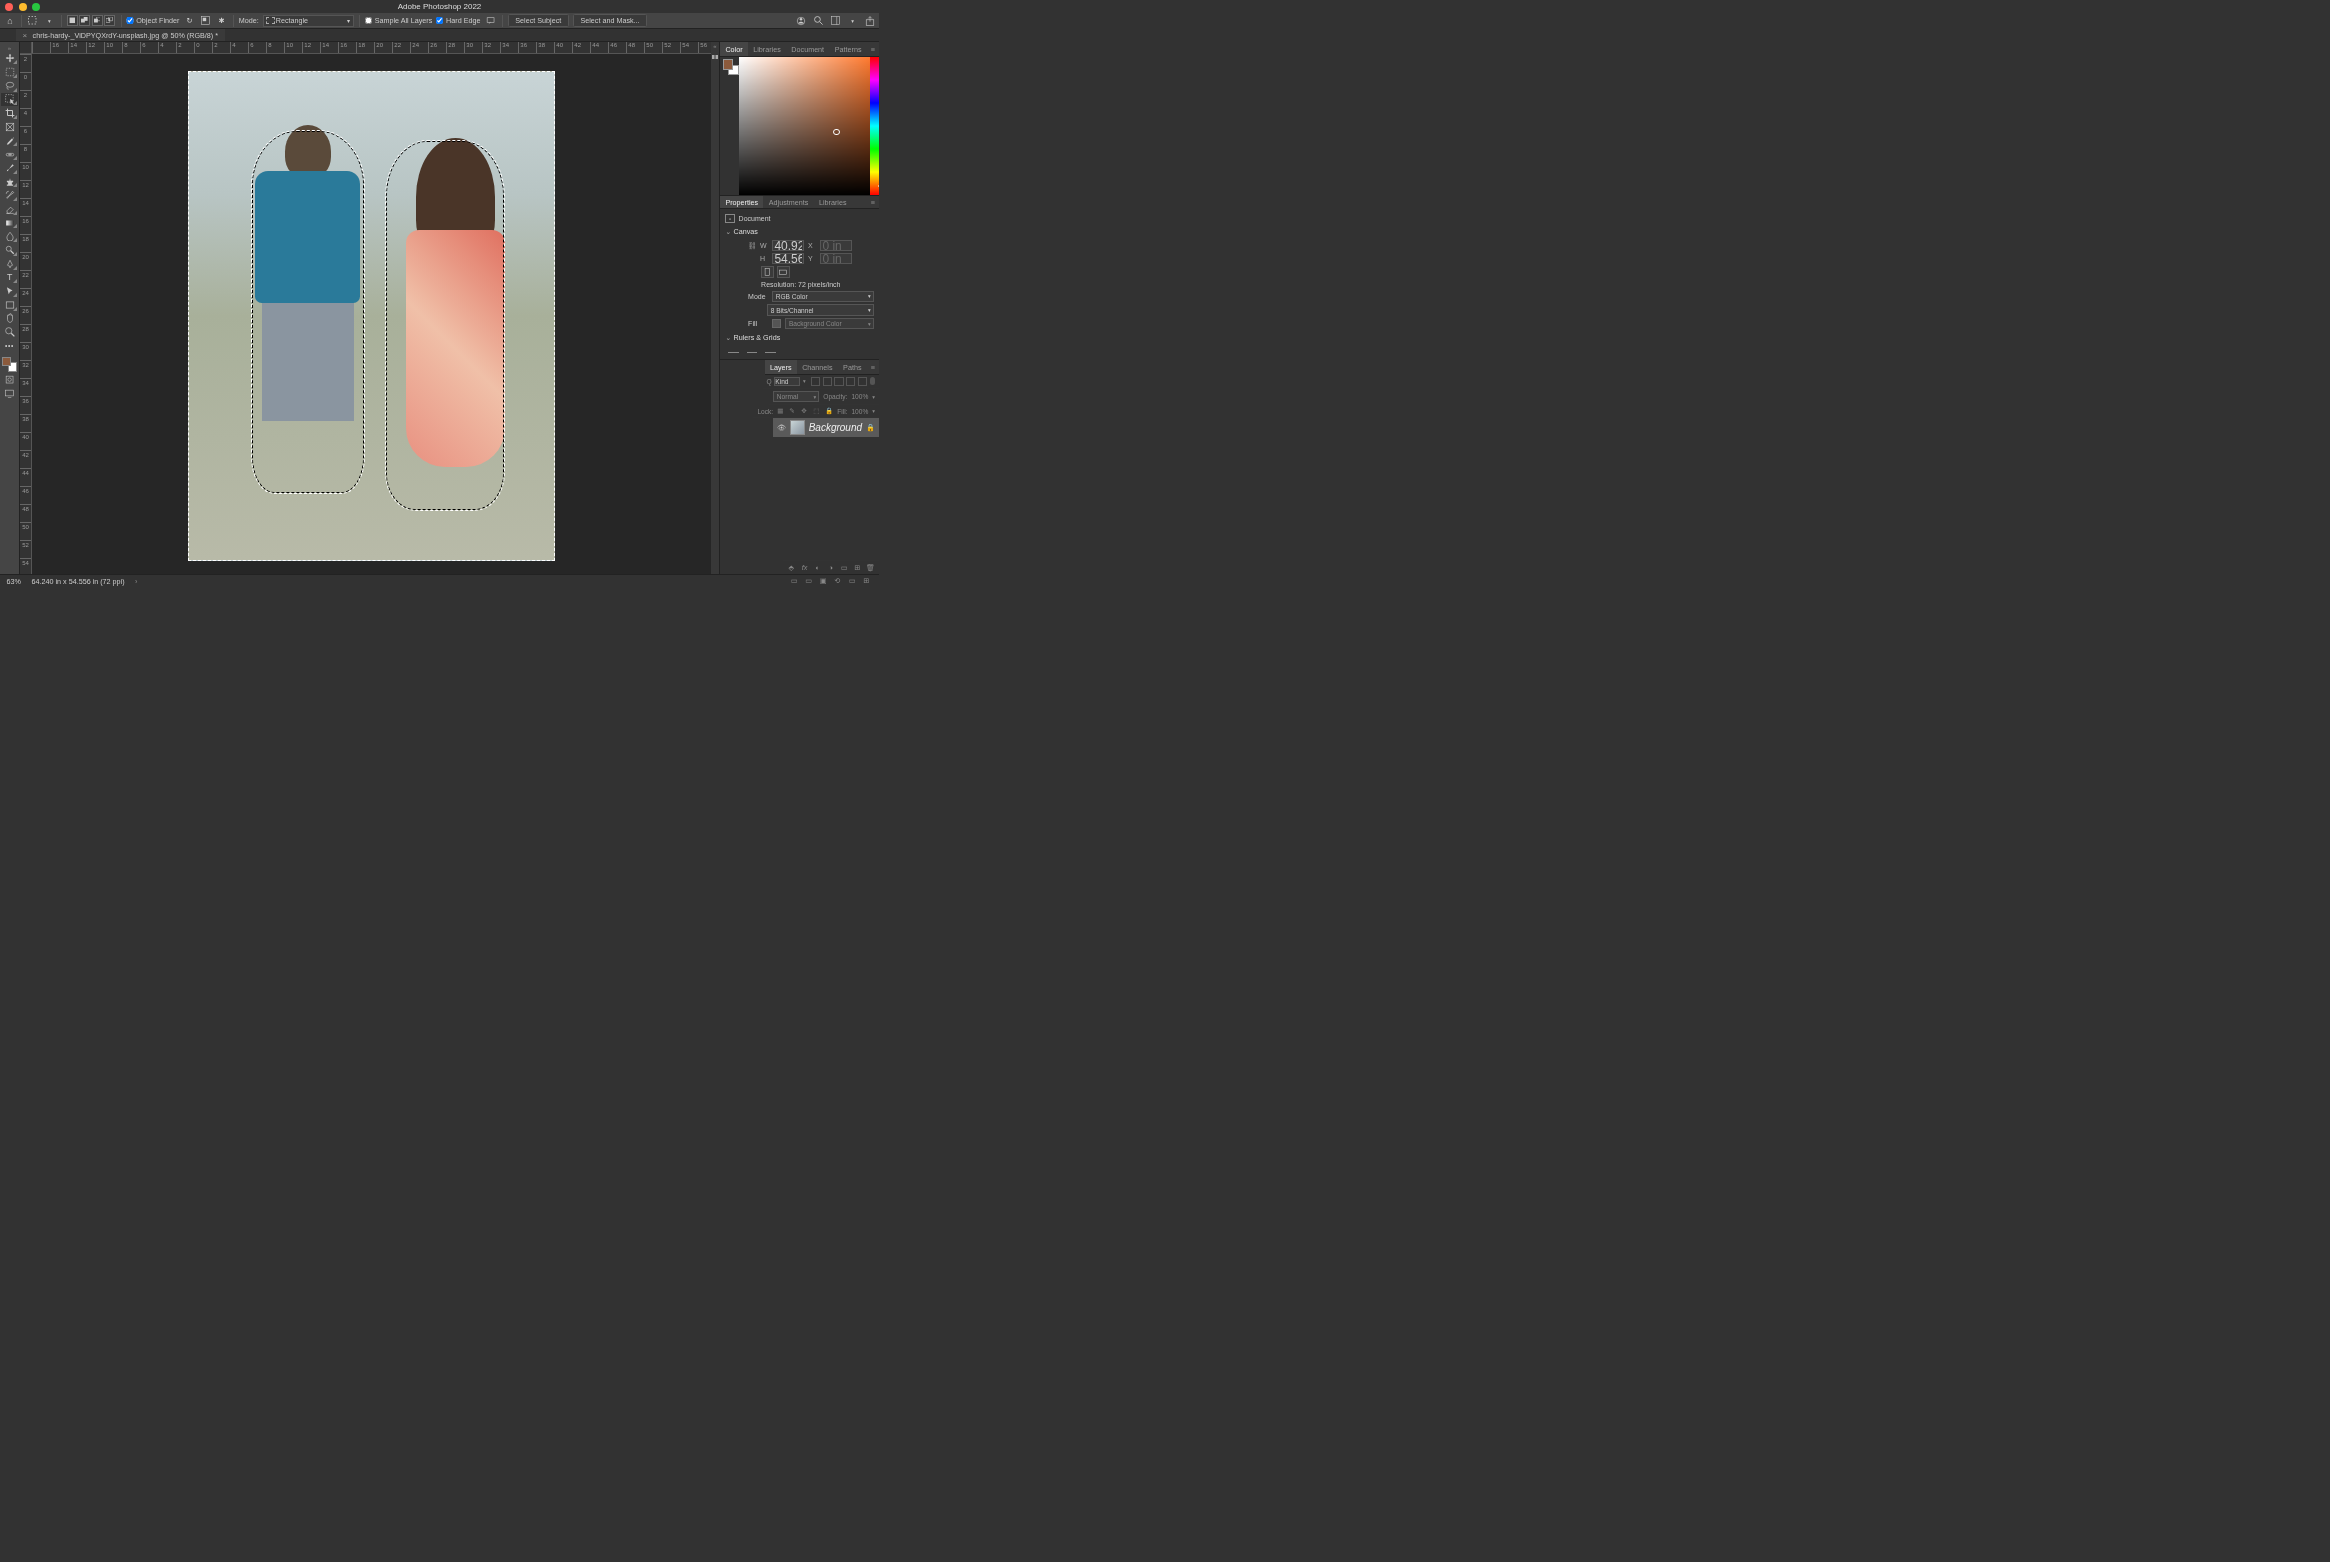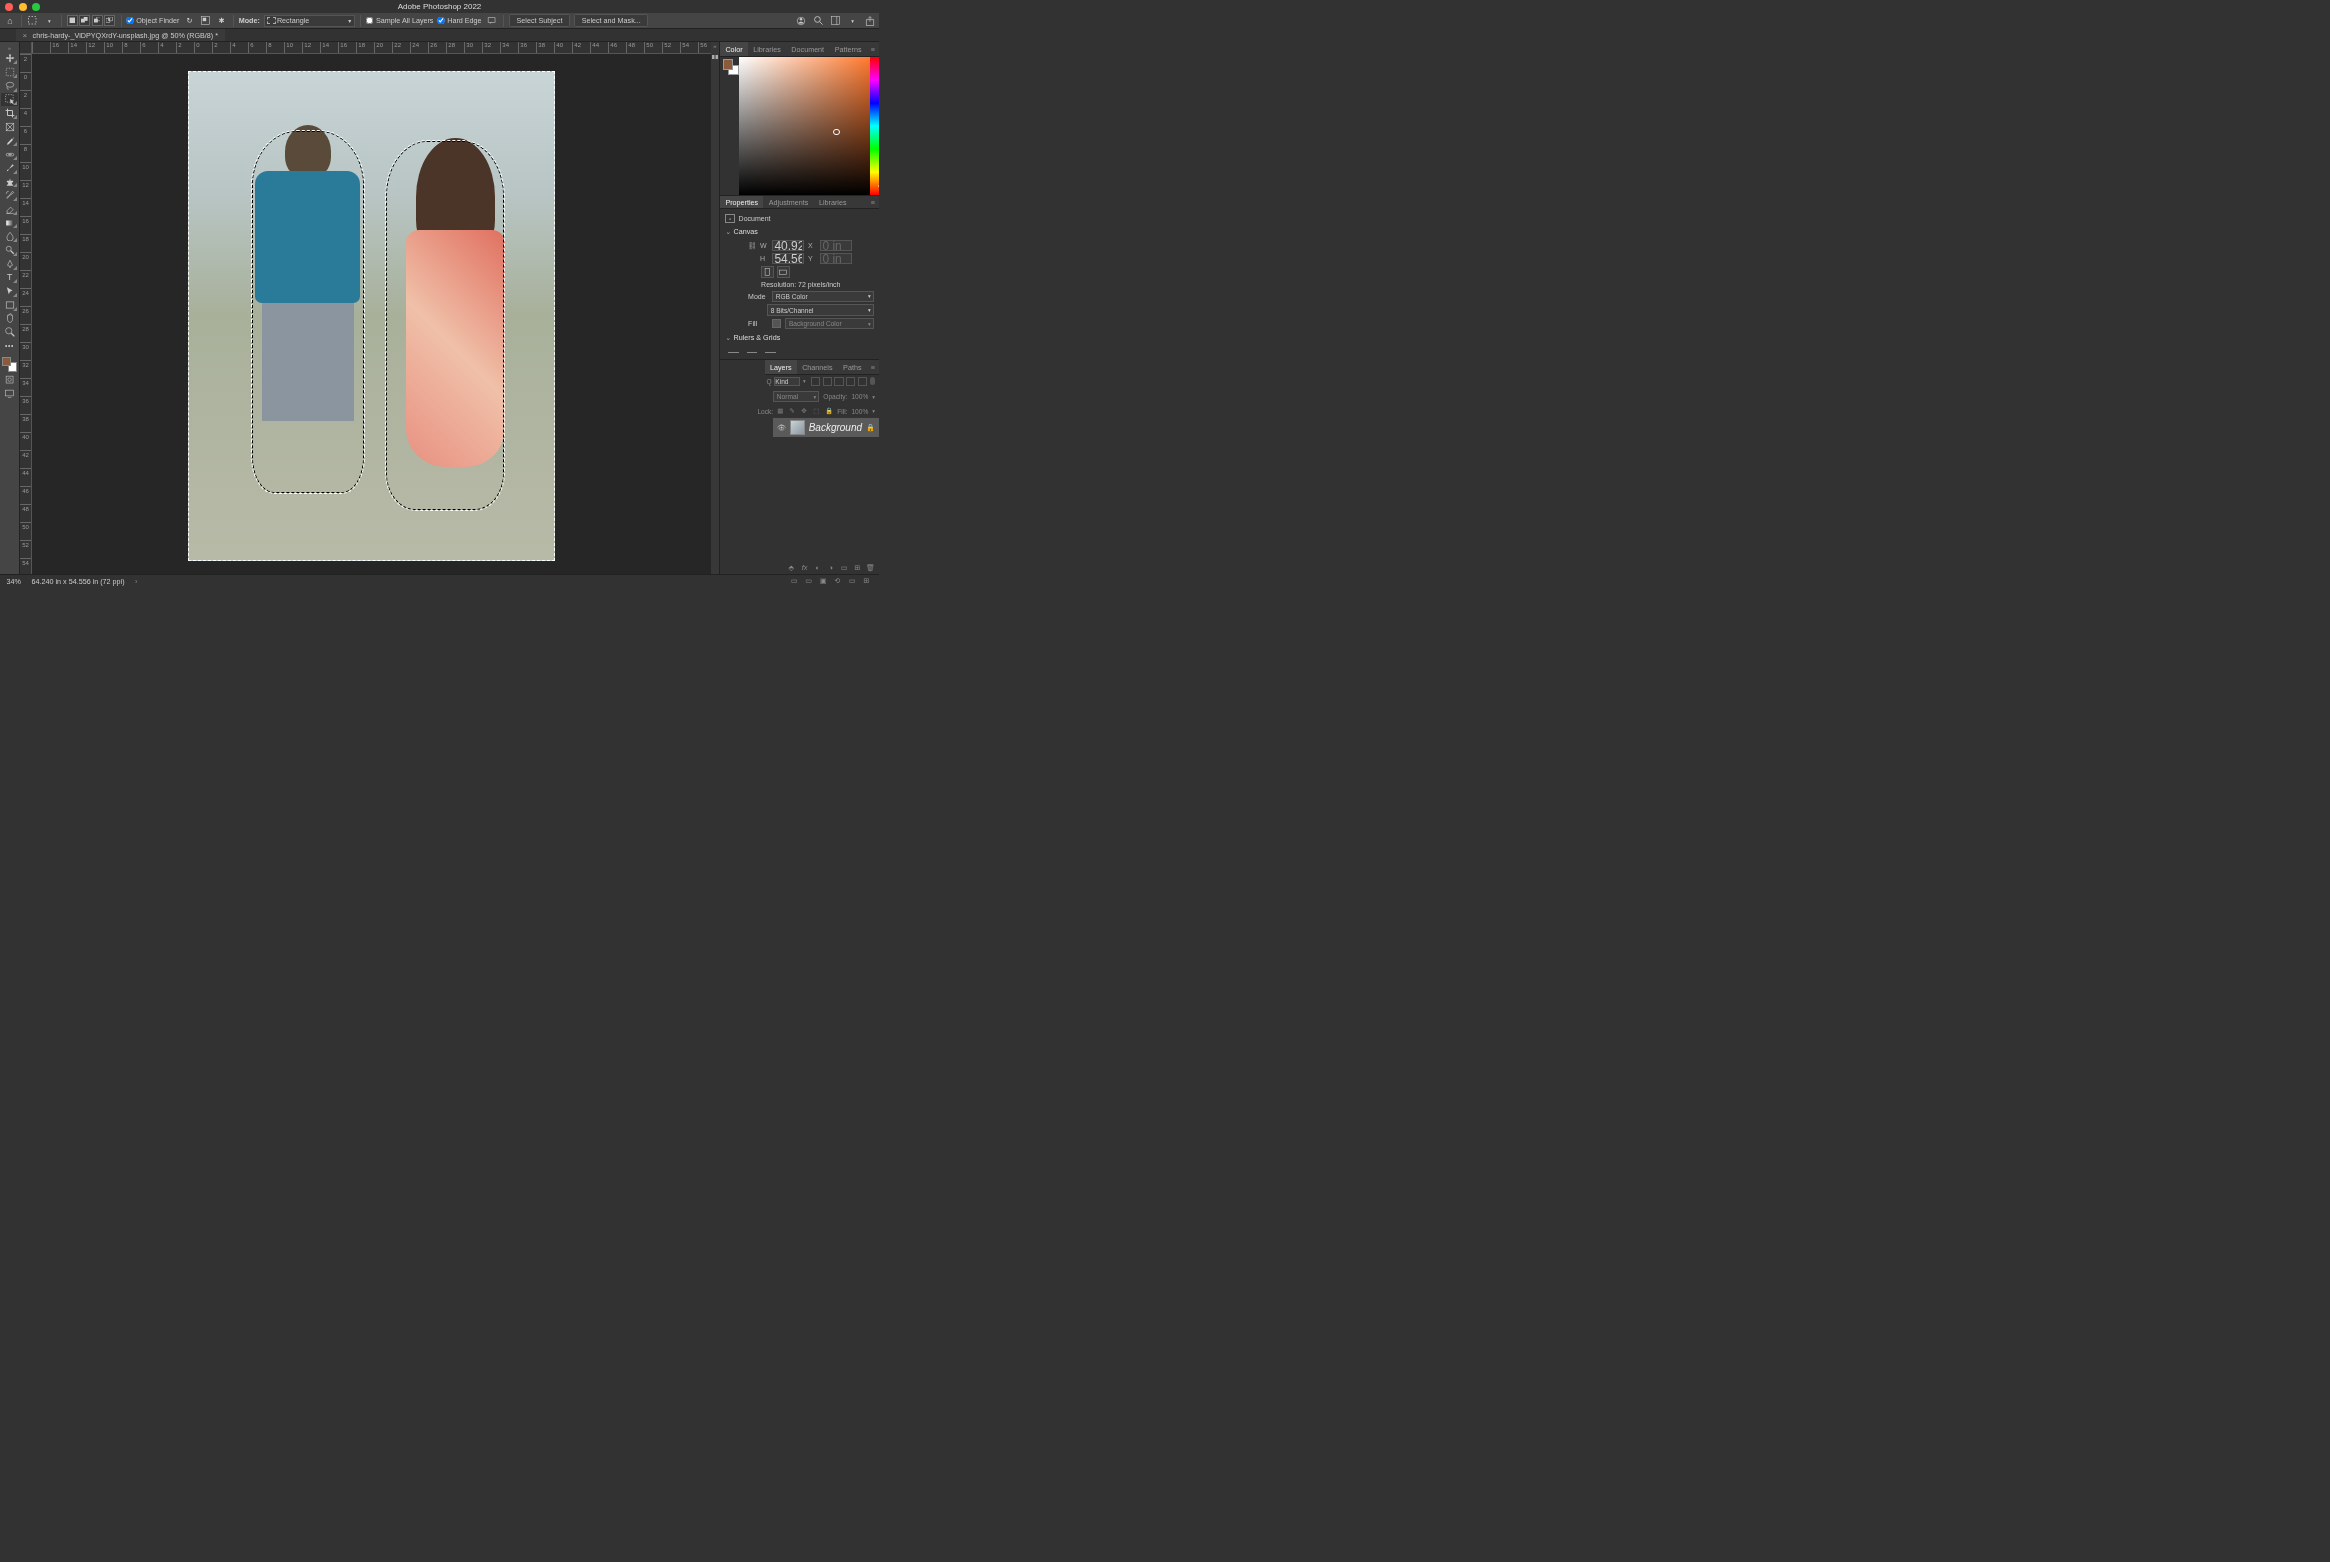--- a/index.html
+++ b/index.html
@@ -16,21 +16,21 @@
 
 
 .optionsbar { height: 16px; background: #454545; display: flex; align-items: center; padding: 0 4px; gap: 4px; border-bottom: 0.7px solid #222; font-size: 7.2px; }
 .opt-icon { width: 12px; height: 12px; display: flex; align-items: center; justify-content: center; color: #ccc; }
 .opt-home { font-size: 9.2px; }
 .opt-sep { width: 0.7px; height: 12px; background: #555; margin: 0 1.3px; }
 .opt-btn-group { display: flex; gap: 1.3px; }
 .opt-square { width: 11.2px; height: 11.2px; border: 0.7px solid #666; background: #3a3a3a; display:flex; align-items:center; justify-content:center; }
 .opt-check { display: flex; align-items: center; gap: 2.6px; color: #ccc; }
 .opt-check input { width: 7.2px; height: 7.2px; }
-.opt-label { color: #ccc; font-weight: bold; }
+.opt-label { color: #ccc; }
 .opt-select { height: 12px; background: #3a3a3a; border: 0.7px solid #555; color: #ccc; font-size: 7.2px; padding: 0 12px 0 12px; position: relative; display: flex; align-items: center; gap: 2.6px; }
 .opt-select::before { content: ""; width: 6.6px; height: 5.3px; border: 0.7px dashed #aaa; margin-right: 0; position: absolute; left: 2.6px; }
 .opt-select::after { content: "▾"; position: absolute; right: 2.6px; font-size: 6px; }
 .opt-button { padding: 1.3px 6.6px; background: #3a3a3a; border: 0.7px solid #555; color: #ccc; font-size: 7.2px; border-radius: 1.3px; }
 .optionsbar-right { margin-left: auto; display: flex; gap: 6.6px; align-items: center; }
 .opt-right-icon { width: 10.5px; height: 10.5px; color: #ccc; display:flex; align-items:center; justify-content:center; }
 
 
 .doctab-bar { height: 13px; background: #323232; display: flex; align-items: center; padding-left: 16px; border-bottom: 0.7px solid #222; }
 .doctab { display: flex; align-items: center; gap: 5.3px; height: 100%; padding: 0 6.6px; background: #3a3a3a; color: #ccc; font-size: 7.2px; }
@@ -651,21 +651,21 @@
           <div class="lb-icon">⊞</div>
           <div class="lb-icon">🗑</div>
         </div>
       </div>
 
     </div>
   </div>
 </div>
 
 <div class="statusbar">
-  <span>34%</span>
+  <span>63%</span>
   <span>64.240 in x 54.556 in (72 ppi)</span>
   <span class="arrow">›</span>
   <div class="statusbar-right">
     <div class="sb-icon">▭</div>
     <div class="sb-icon">▭</div>
     <div class="sb-icon">▣</div>
     <div class="sb-icon">⟲</div>
     <div class="sb-icon">▭</div>
     <div class="sb-icon">⊞</div>
   </div>

